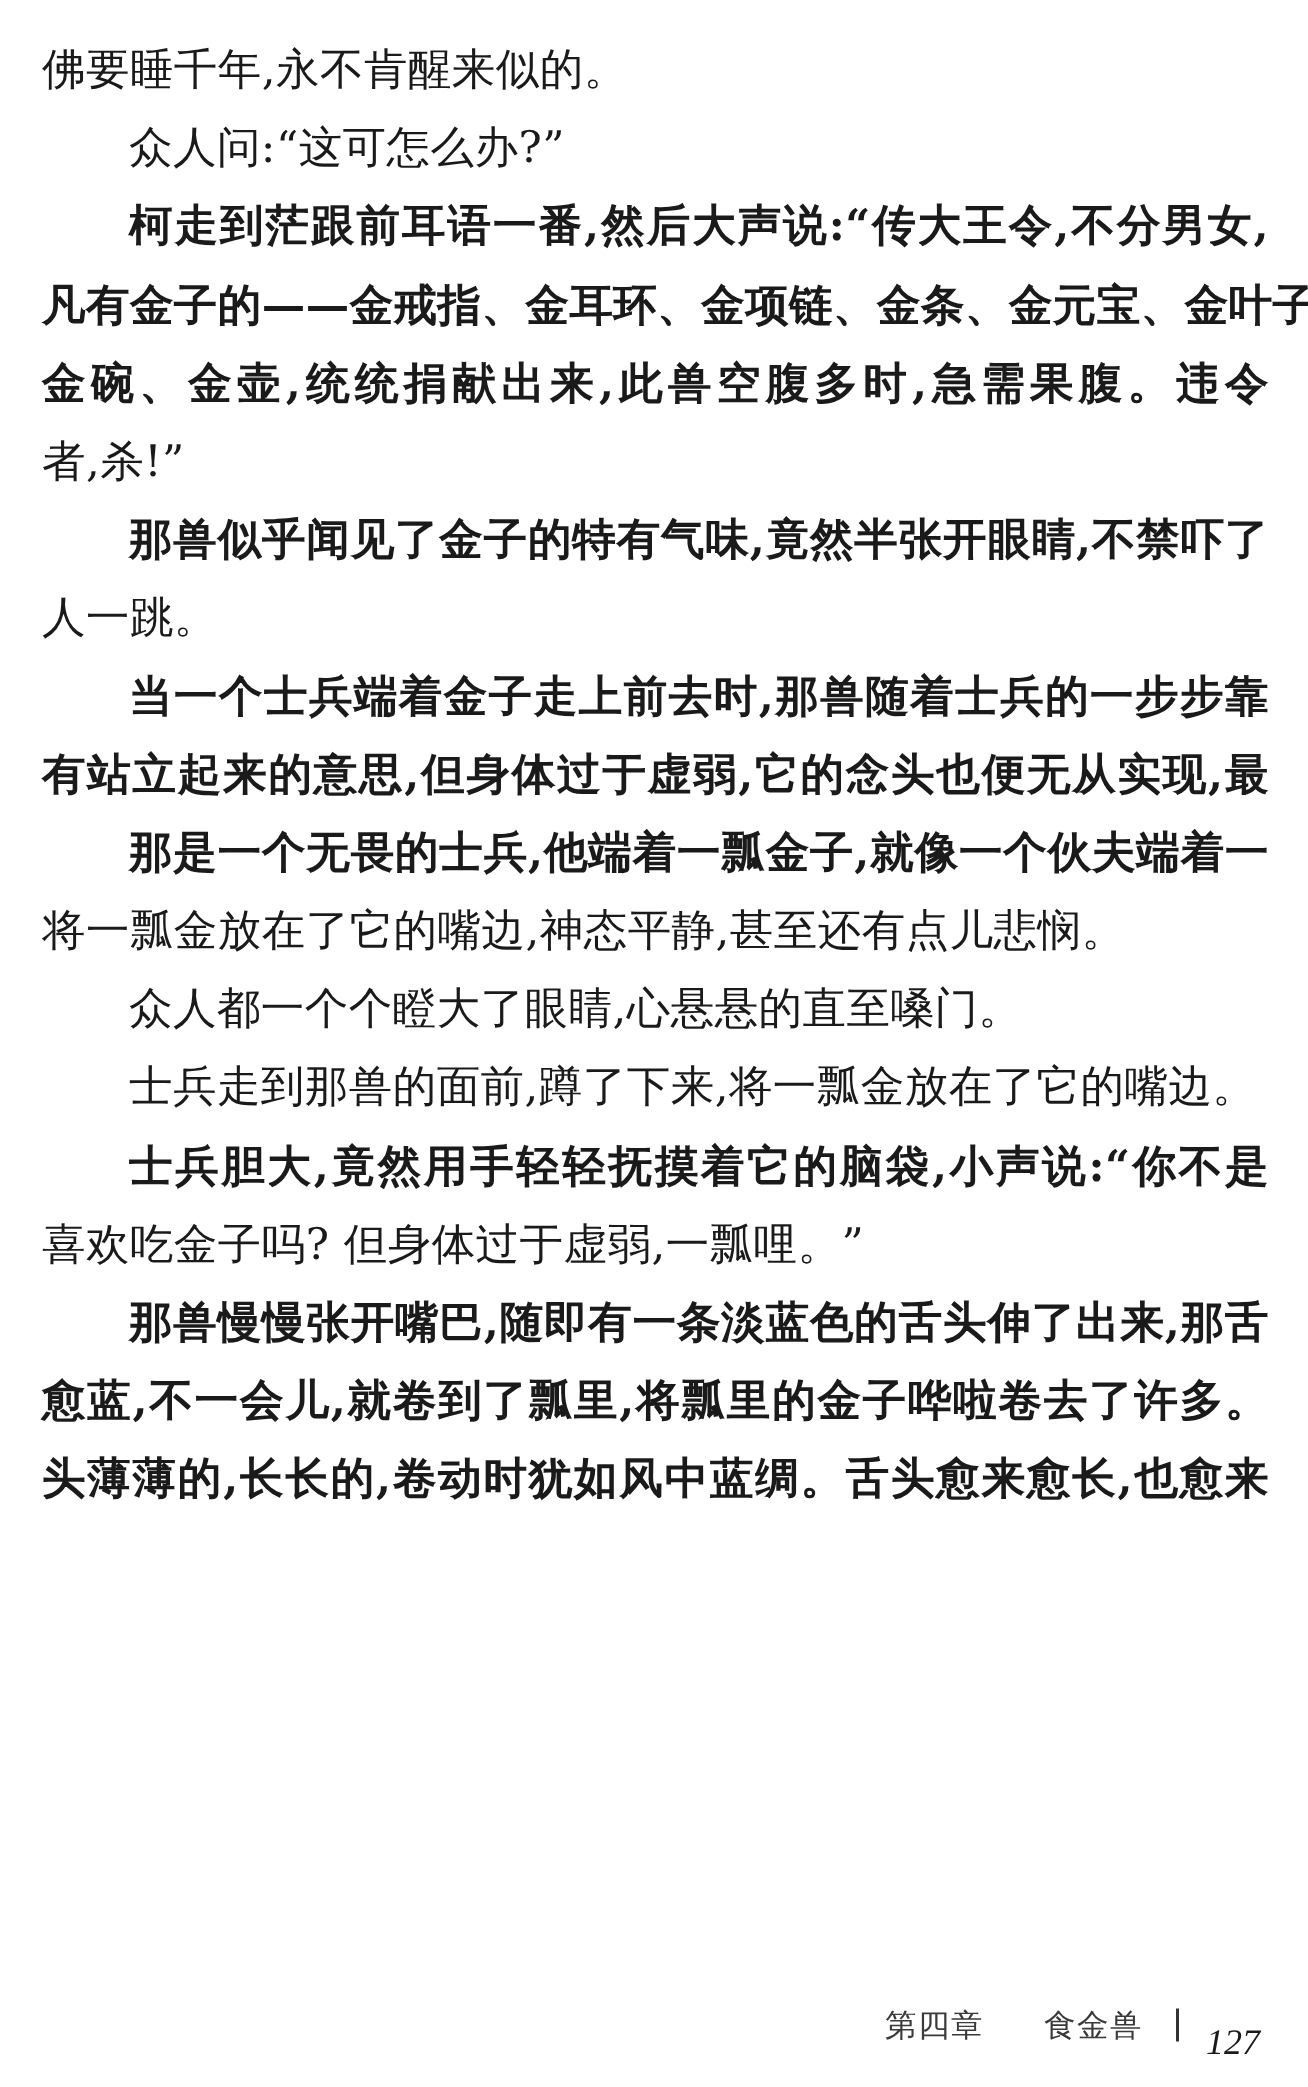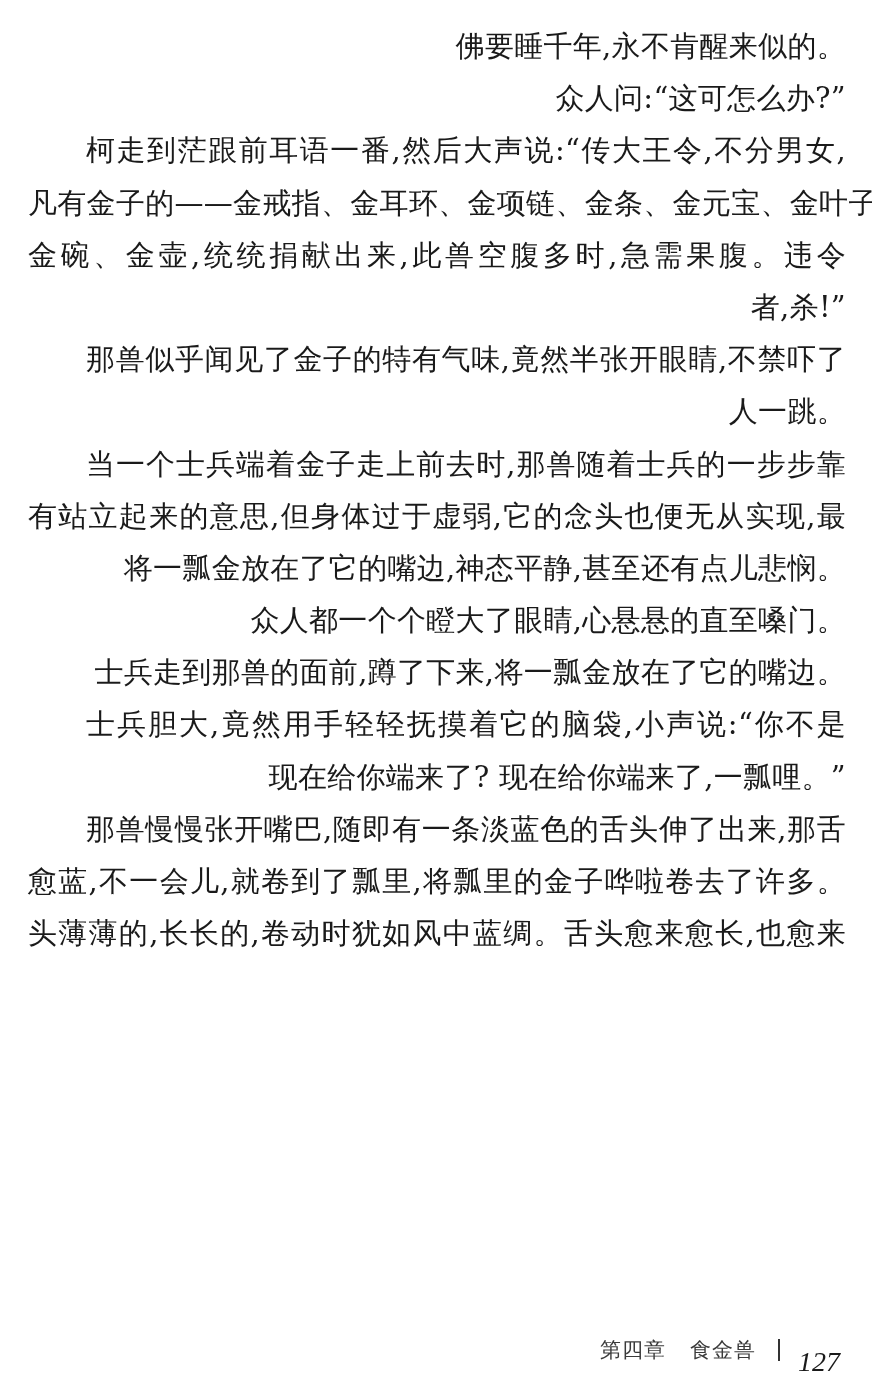--- a/index.html
+++ b/index.html
@@ -20,83 +20,85 @@
       left: 28px;
       top: 20px;
       width: 818px;
     }
     .line {
       height: 52.2px;
       line-height: 52.2px;
       font-size: 29px;
       white-space: nowrap;
       letter-spacing: 0.3px;
-      text-align: right;
     }
     .line.indent {
       padding-left: 58px;
     }
     .line.justify {
       text-align: justify;
       text-align-last: justify;
+      font-weight: bold;
     }
     .footer {
       position: absolute;
       right: 32px;
       top: 1330px;
       height: 40px;
       display: flex;
       align-items: center;
       font-size: 22px;
       color: #333333;
     }
     .footer .chapter {
       font-family: "DejaVu Sans", "Liberation Sans", sans-serif;
       font-size: 21px;
       color: #3a3a3a;
       letter-spacing: 1px;
+      margin-left: 16px;
     }
     .footer .gap {
       display: inline-block;
       width: 24px;
     }
     .footer .divider {
       display: inline-block;
       width: 2px;
       height: 22px;
       background: #333333;
       margin: 0 18px 0 22px;
     }
     .footer .page-no {
       font-family: "Liberation Serif", "DejaVu Serif", serif;
       font-style: italic;
-      font-size: 28px;
+      font-size: 24px;
       color: #1a1a1a;
       margin-top: 24px;
     }
   </style>
 </head>
 <body>
 
 <div class="page-body">
   <div class="line">佛要睡千年,永不肯醒来似的。</div>
   <div class="line indent">众人问:“这可怎么办?”</div>
   <div class="line indent justify">柯走到茫跟前耳语一番,然后大声说:“传大王令,不分男女,</div>
   <div class="line justify">凡有金子的——金戒指、金耳环、金项链、金条、金元宝、金叶子、</div>
   <div class="line justify">金碗、金壶,统统捐献出来,此兽空腹多时,急需果腹。违令</div>
   <div class="line">者,杀!”</div>
   <div class="line indent justify">那兽似乎闻见了金子的特有气味,竟然半张开眼睛,不禁吓了</div>
   <div class="line">人一跳。</div>
   <div class="line indent justify">当一个士兵端着金子走上前去时,那兽随着士兵的一步步靠</div>
   <div class="line justify">有站立起来的意思,但身体过于虚弱,它的念头也便无从实现,最</div>
+  <div class="line indent justify">那是一个无畏的士兵,他端着一瓢金子,就像一个伙夫端着一</div>
   <div class="line">将一瓢金放在了它的嘴边,神态平静,甚至还有点儿悲悯。</div>
   <div class="line indent">众人都一个个瞪大了眼睛,心悬悬的直至嗓门。</div>
   <div class="line indent">士兵走到那兽的面前,蹲了下来,将一瓢金放在了它的嘴边。</div>
   <div class="line indent justify">士兵胆大,竟然用手轻轻抚摸着它的脑袋,小声说:“你不是</div>
-  <div class="line">现在给你端来了? 现在给你端来了,一瓢哩。”</div>
+  <div class="line">喜欢吃金子吗? 但身体过于虚弱,一瓢哩。”</div>
   <div class="line indent justify">那兽慢慢张开嘴巴,随即有一条淡蓝色的舌头伸了出来,那舌</div>
   <div class="line justify">愈蓝,不一会儿,就卷到了瓢里,将瓢里的金子哗啦卷去了许多。</div>
   <div class="line justify">头薄薄的,长长的,卷动时犹如风中蓝绸。舌头愈来愈长,也愈来</div>
 </div>
 
 <div class="footer">
   <span class="chapter">第四章</span>
   <span class="gap"></span>
   <span class="chapter">食金兽</span>
   <span class="divider"></span>

